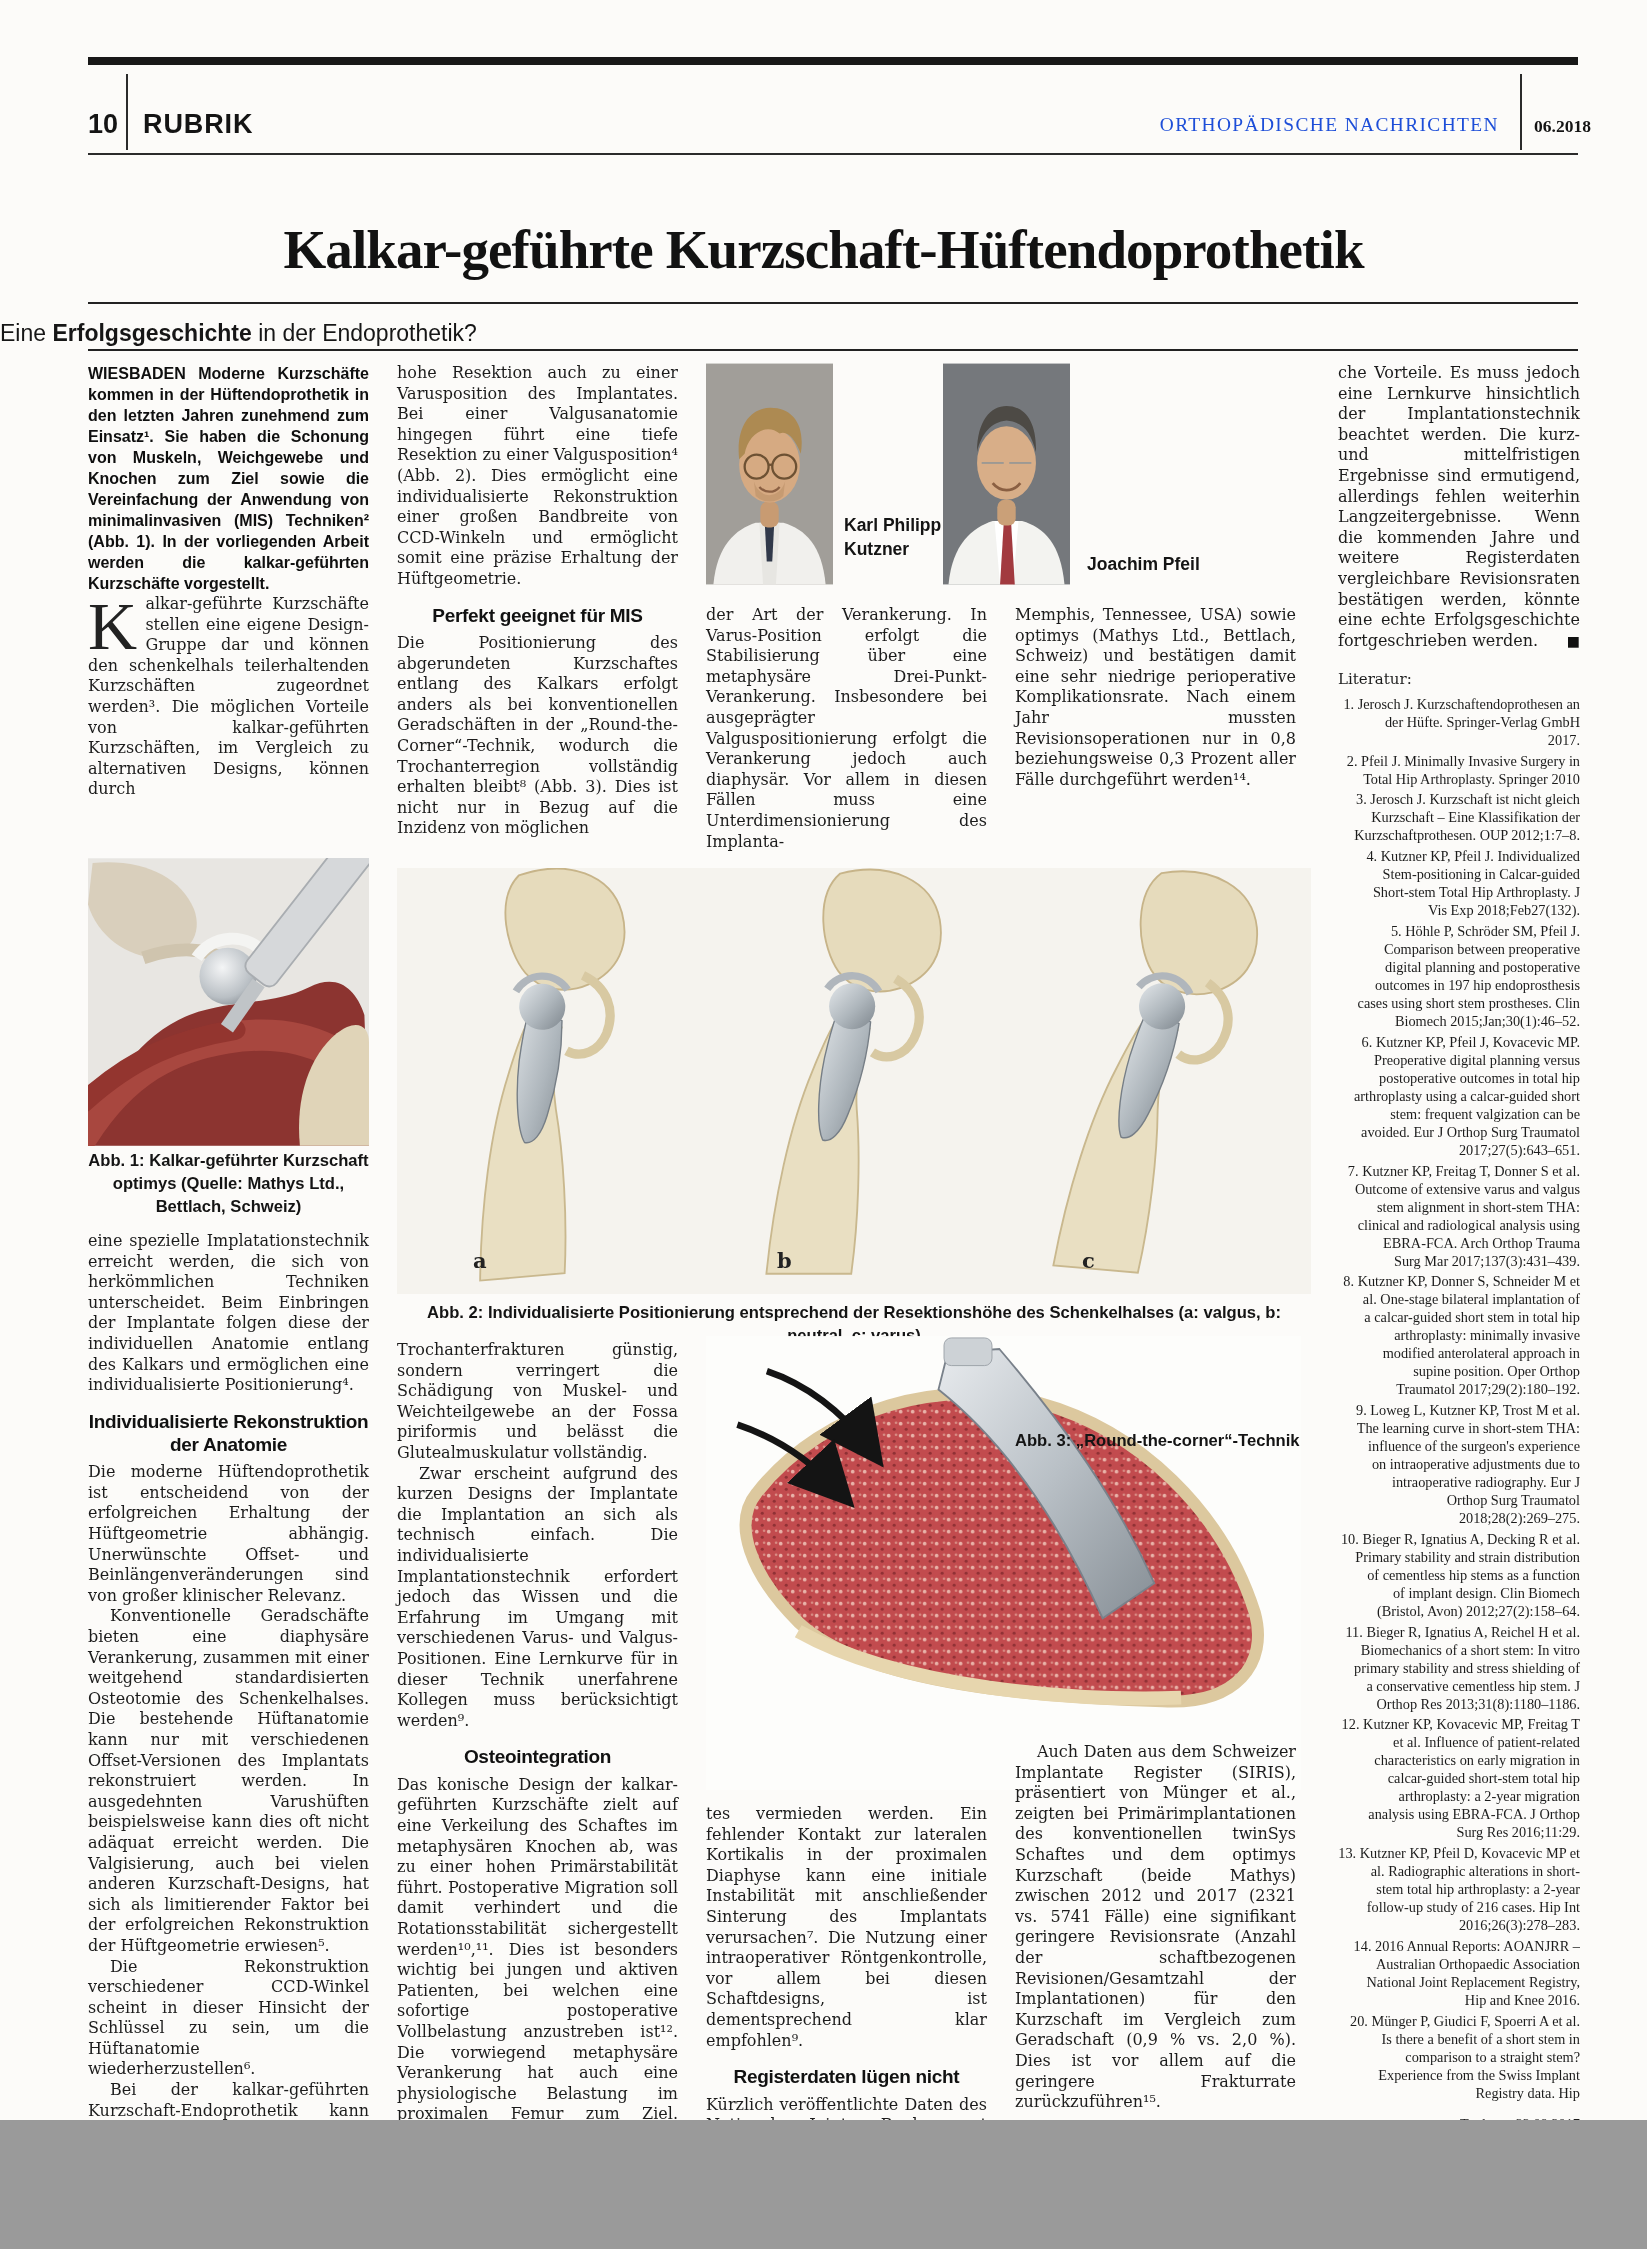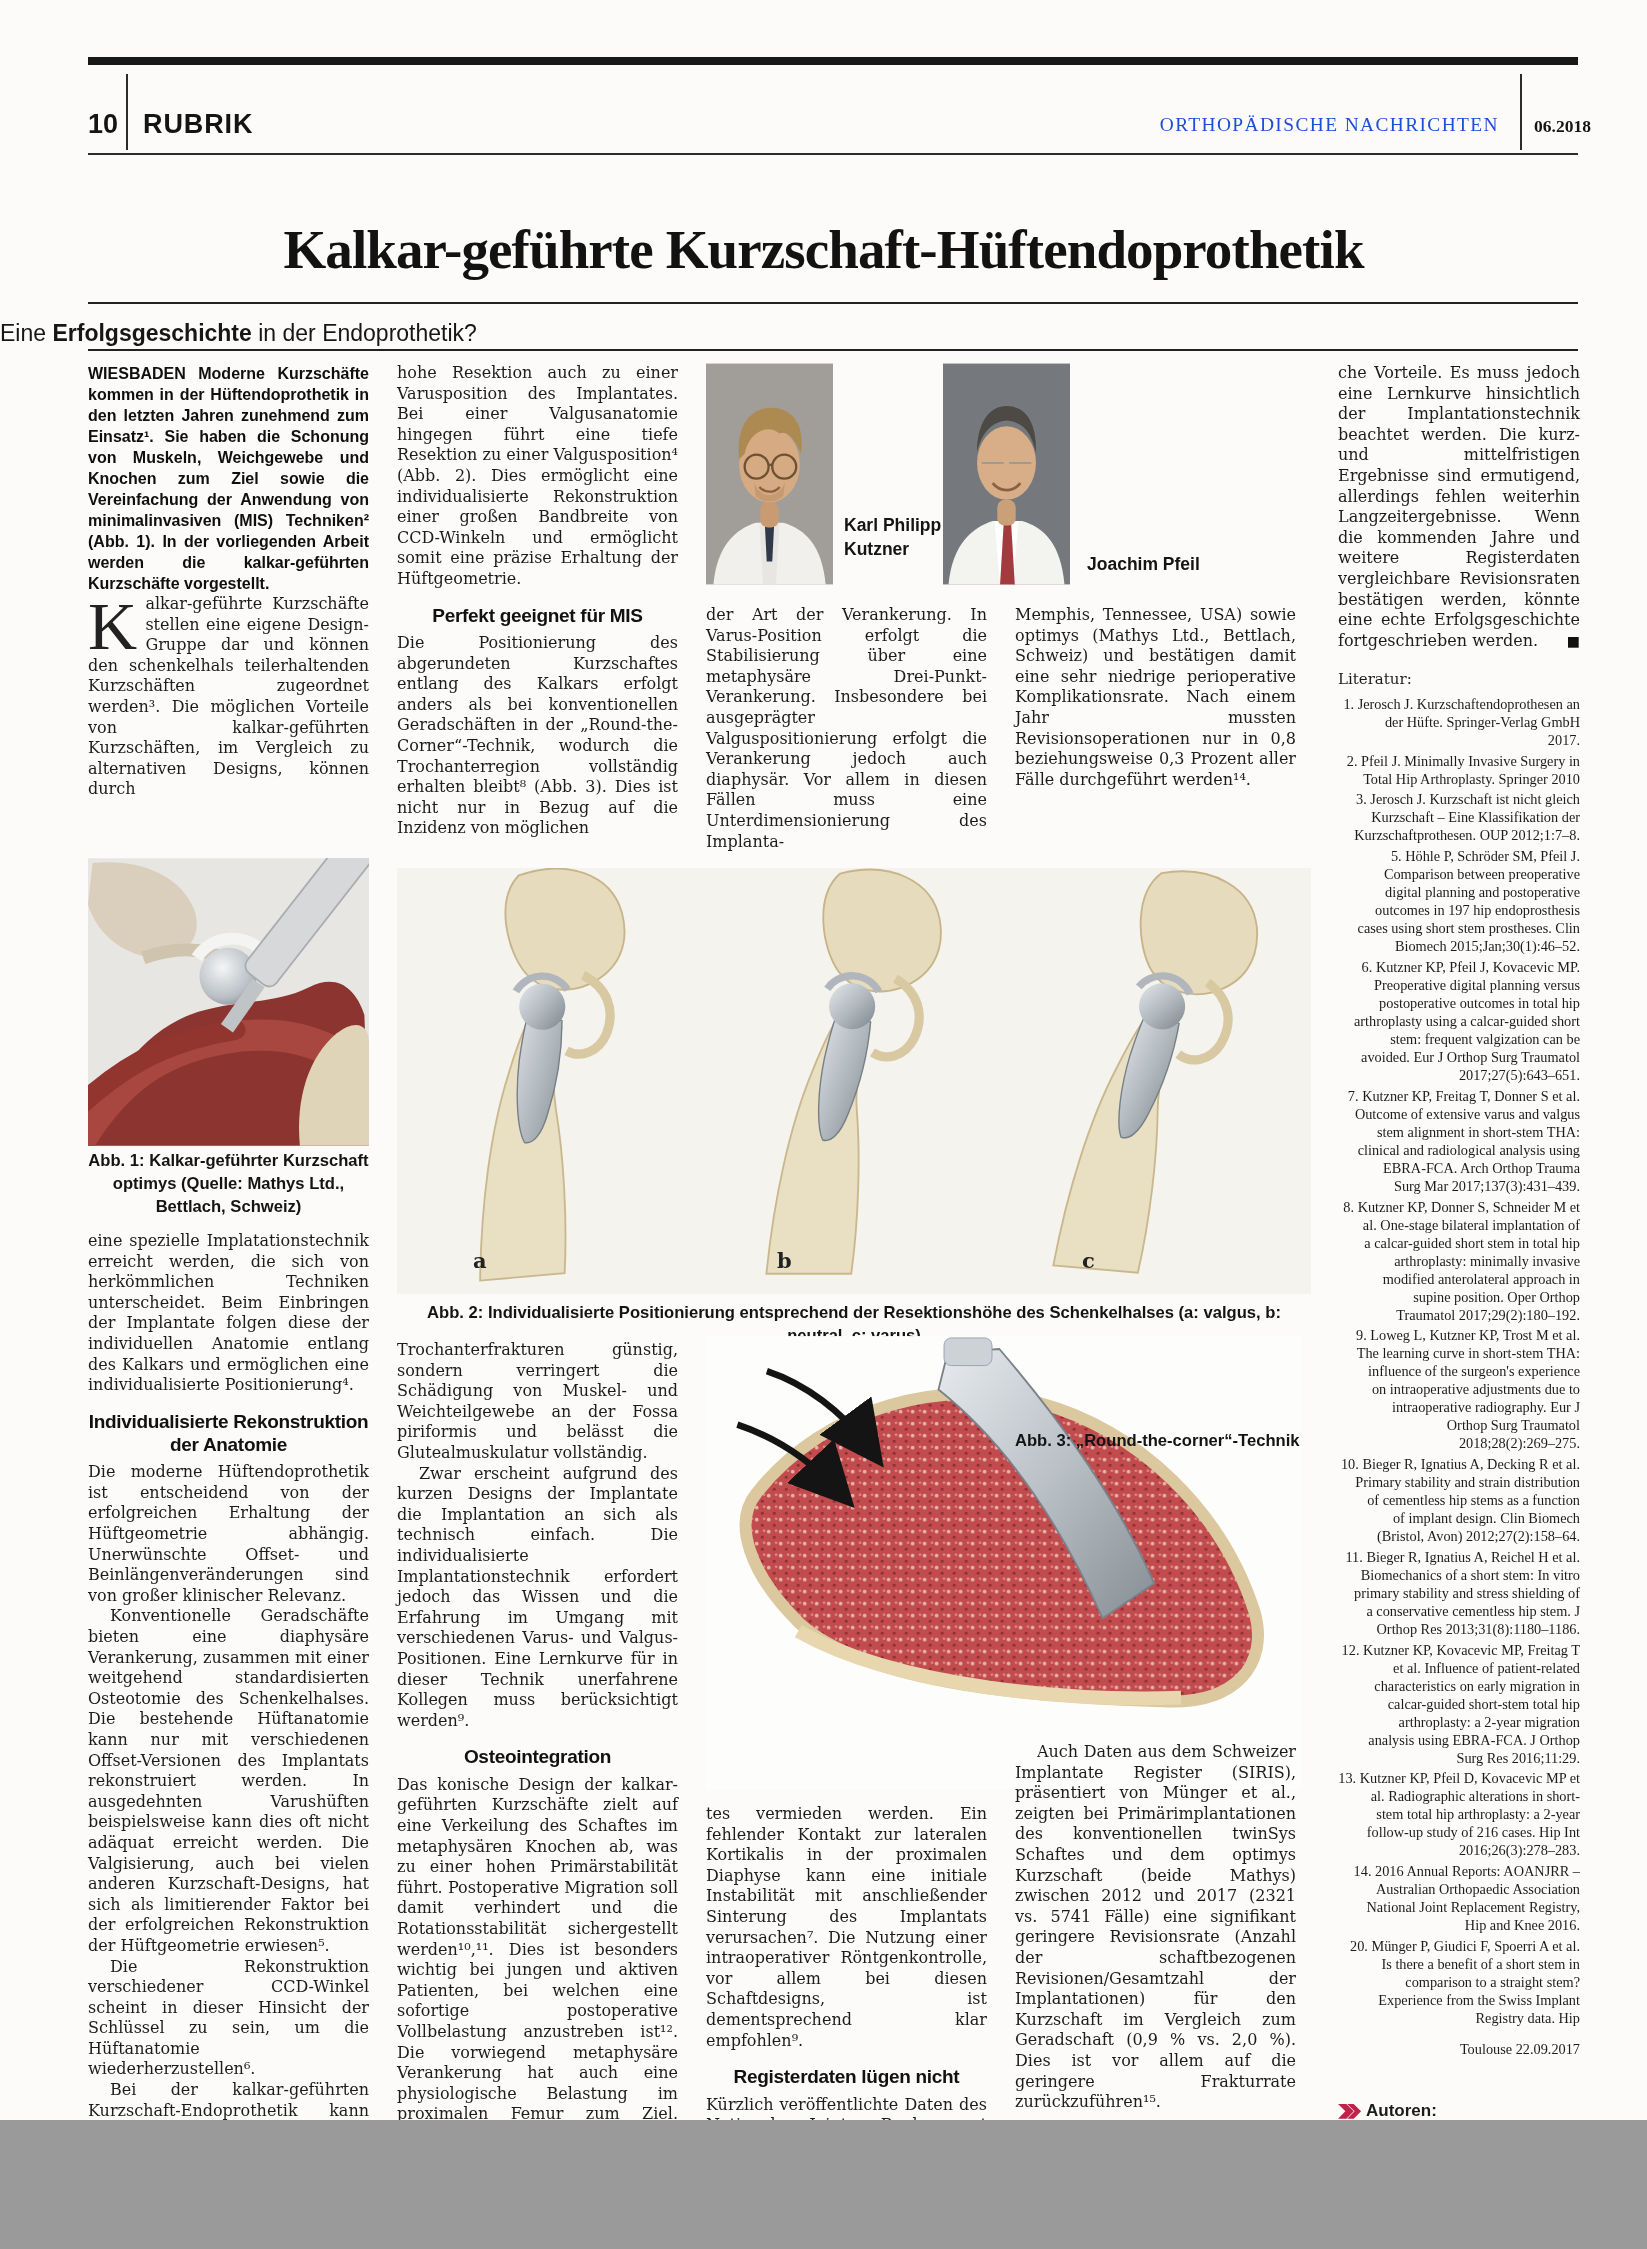--- a/index.html
+++ b/index.html
@@ -236,20 +236,21 @@
   </div>
 
   <div class="abs body" style="left:1338px;top:363px;width:242px">
     <p><span>che Vorteile. Es muss jedoch eine Lernkurve hinsichtlich der Implantationstechnik beachtet werden. Die kurz- und mittelfristigen Ergebnisse sind ermutigend, allerdings fehlen weiterhin Langzeitergebnisse. Wenn die kommenden Jahre und weitere Registerdaten vergleichbare Revisionsraten bestätigen werden, könnte eine echte Erfolgsgeschichte fortgeschrieben werden.</span><span class="endsq">■</span></p>
 
     <div class="lit">Literatur:</div>
     <div class="refs">
       <div class="ref">1. Jerosch J. Kurzschaftendoprothesen an der Hüfte. Springer-Verlag GmbH 2017.</div>
       <div class="ref">2. Pfeil J. Minimally Invasive Surgery in Total Hip Arthroplasty. Springer 2010</div>
       <div class="ref">3. Jerosch J. Kurzschaft ist nicht gleich Kurzschaft – Eine Klassifikation der Kurzschaftprothesen. OUP 2012;1:7–8.</div>
+      <div class="ref">4. Kutzner KP, Pfeil J. Individualized Stem-positioning in Calcar-guided Short-stem Total Hip Arthroplasty. J Vis Exp 2018;Feb27(132).</div>
       <div class="ref">5. Höhle P, Schröder SM, Pfeil J. Comparison between preoperative digital planning and postoperative outcomes in 197 hip endoprosthesis cases using short stem prostheses. Clin Biomech 2015;Jan;30(1):46–52.</div>
       <div class="ref">6. Kutzner KP, Pfeil J, Kovacevic MP. Preoperative digital planning versus postoperative outcomes in total hip arthroplasty using a calcar-guided short stem: frequent valgization can be avoided. Eur J Orthop Surg Traumatol 2017;27(5):643–651.</div>
       <div class="ref">7. Kutzner KP, Freitag T, Donner S et al. Outcome of extensive varus and valgus stem alignment in short-stem THA: clinical and radiological analysis using EBRA-FCA. Arch Orthop Trauma Surg Mar 2017;137(3):431–439.</div>
       <div class="ref">8. Kutzner KP, Donner S, Schneider M et al. One-stage bilateral implantation of a calcar-guided short stem in total hip arthroplasty: minimally invasive modified anterolateral approach in supine position. Oper Orthop Traumatol 2017;29(2):180–192.</div>
       <div class="ref">9. Loweg L, Kutzner KP, Trost M et al. The learning curve in short-stem THA: influence of the surgeon's experience on intraoperative adjustments due to intraoperative radiography. Eur J Orthop Surg Traumatol 2018;28(2):269–275.</div>
       <div class="ref">10. Bieger R, Ignatius A, Decking R et al. Primary stability and strain distribution of cementless hip stems as a function of implant design. Clin Biomech (Bristol, Avon) 2012;27(2):158–64.</div>
       <div class="ref">11. Bieger R, Ignatius A, Reichel H et al. Biomechanics of a short stem: In vitro primary stability and stress shielding of a conservative cementless hip stem. J Orthop Res 2013;31(8):1180–1186.</div>
       <div class="ref">12. Kutzner KP, Kovacevic MP, Freitag T et al. Influence of patient-related characteristics on early migration in calcar-guided short-stem total hip arthroplasty: a 2-year migration analysis using EBRA-FCA. J Orthop Surg Res 2016;11:29.</div>
       <div class="ref">13. Kutzner KP, Pfeil D, Kovacevic MP et al. Radiographic alterations in short-stem total hip arthroplasty: a 2-year follow-up study of 216 cases. Hip Int 2016;26(3):278–283.</div>
       <div class="ref">14. 2016 Annual Reports: AOANJRR – Australian Orthopaedic Association National Joint Replacement Registry, Hip and Knee 2016.</div>

